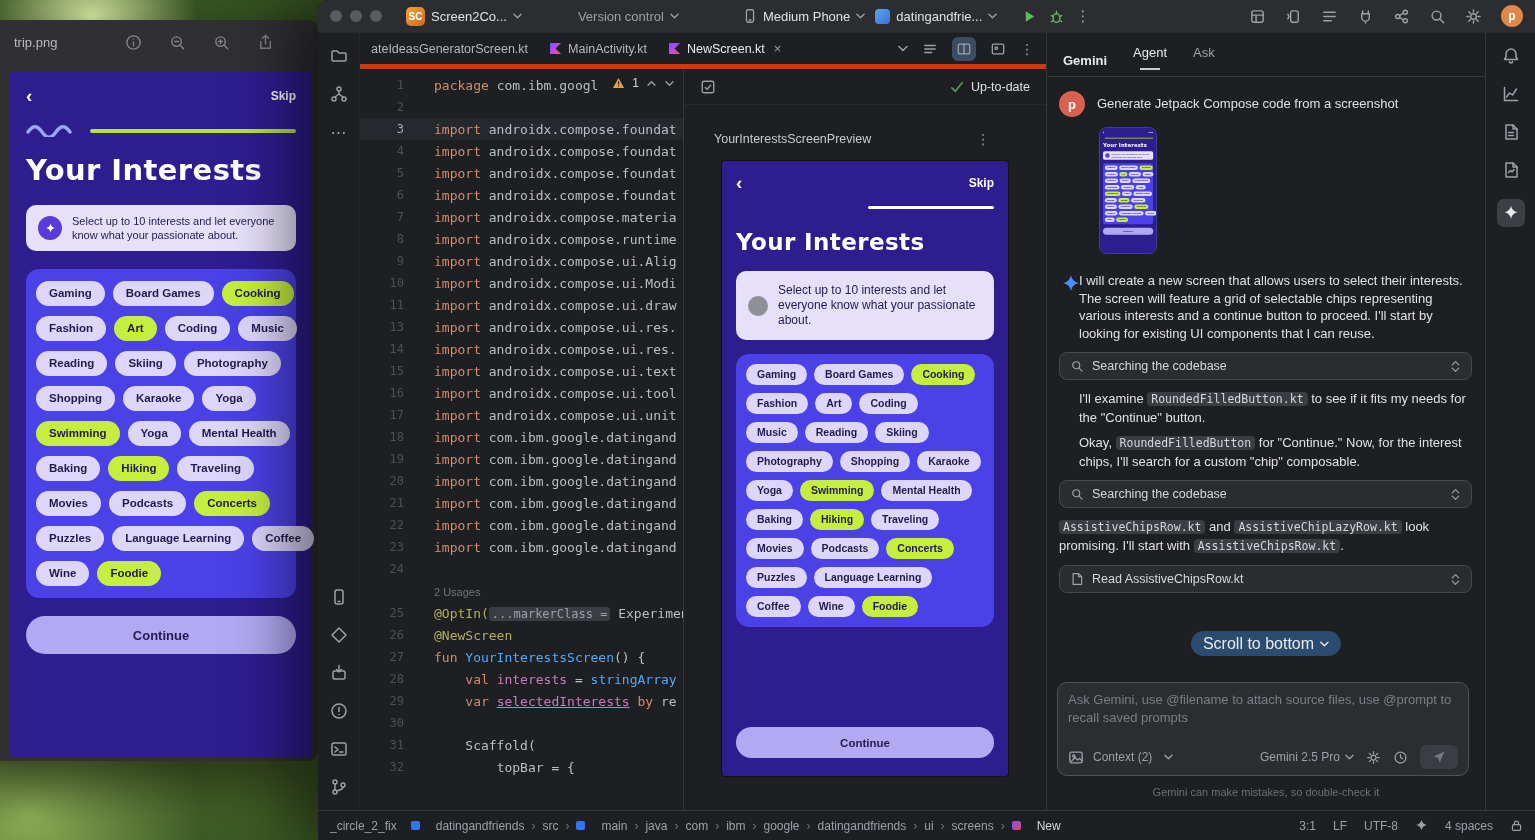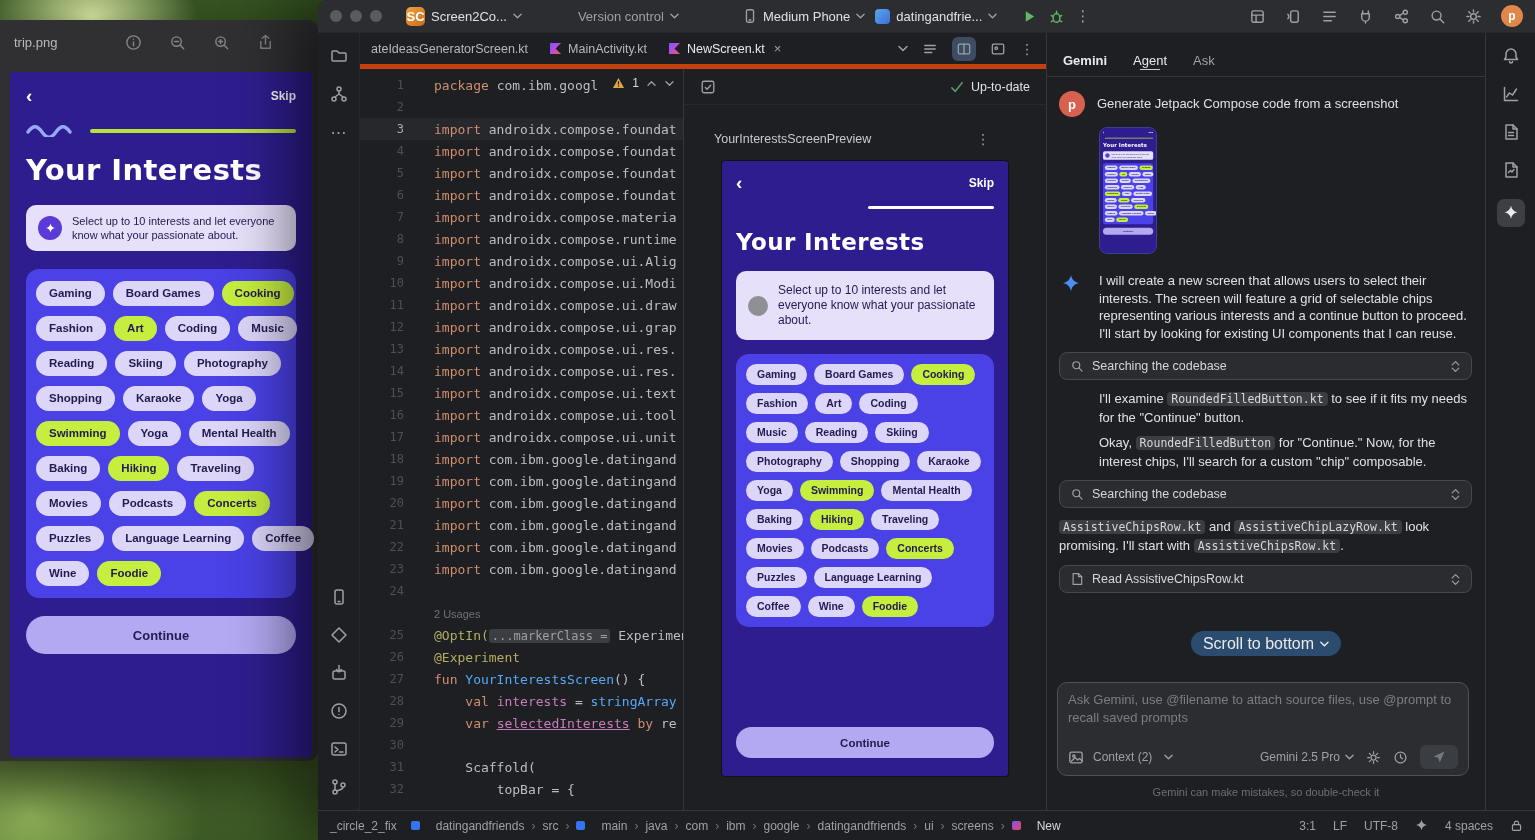--- a/index.html
+++ b/index.html
@@ -57,21 +57,21 @@
   
   .ide{position:absolute;left:318px;top:0;width:1217px;height:840px;display:flex;flex-direction:column;background:#1e1f22;border-top-left-radius:10px;box-shadow:-28px 0 60px rgba(0,0,0,.5)}
   .icon{stroke:#9da0a8;fill:none;stroke-width:1.5;stroke-linecap:round;stroke-linejoin:round}
   .glyph{color:#9da0a8}
 
   .titlebar{height:33px;flex:none;display:flex;align-items:center;background:#2b2d30;border-top-left-radius:10px;padding:0 12px;gap:10px;border-bottom:1px solid #26282b}
   .lights{display:flex;gap:8px;margin-right:14px}
   .lights span{width:12px;height:12px;border-radius:50%;background:#595b60}
   .tb-item{display:flex;align-items:center;gap:6px;color:#dfe1e5;font-size:13px}
   .tb-label.dim{color:#9da0a8}
-  .sc-badge{width:19px;height:19px;border-radius:5px;background:linear-gradient(135deg,#eba43e,#cf6a1e);color:#fff;font-size:13px;font-weight:700;display:flex;align-items:center;justify-content:center}
+  .sc-badge{width:19px;height:19px;border-radius:5px;background:linear-gradient(135deg,#eba43e,#cf6a1e);color:#fff;font-size:10px;font-weight:700;display:flex;align-items:center;justify-content:center}
   .rc-icon{width:15px;height:15px;border-radius:4px;background:linear-gradient(135deg,#59a7e8,#3e6fe0)}
   .sp1{width:44px}.sp2{width:36px}
   .tb-run{margin-left:14px}
   .kebab{font-size:15px;letter-spacing:1px}
   .tb-right{margin-left:auto;display:flex;align-items:center;gap:19px}
   .tb-avatar{width:22px;height:22px;border-radius:50%;background:#e2874a;color:#fff;font-size:12px;font-weight:700;display:flex;align-items:center;justify-content:center}
 
   .main{flex:1;display:flex;min-height:0}
   .stripe{display:flex;flex-direction:column;align-items:center;padding-top:14px;gap:20px;flex:none}
   .stripe-left{width:42px;border-right:1px solid #26282b}
@@ -107,32 +107,32 @@
   .uptodate{margin-left:auto;display:flex;align-items:center;gap:7px;color:#dfe1e5;font-size:12.5px}
   .pv-label{display:flex;align-items:center;margin-top:26px;padding:0 56px 0 30px;color:#c8cad0;font-size:12.5px}
   .pv-label .glyph{margin-left:auto}
   .pv-canvas{flex:1;display:flex;justify-content:center;margin-top:14px}
   .mk-mid{box-shadow:0 0 0 1px rgba(0,0,0,.4)}
 
   
   .gemini{width:439px;flex:none;display:flex;flex-direction:column;border-left:1px solid #35373c;position:relative}
   .g-header{height:44px;flex:none;display:flex;align-items:flex-end;gap:26px;padding:0 16px 8px;border-bottom:1px solid #35373c}
   .g-title{color:#e8eaed;font-weight:700;font-size:13px}
-  .g-tab{color:#9da0a8;font-size:13px;padding-bottom:0}
+  .g-tab{color:#9da0a8;font-size:13px;padding-bottom:8px}
   .g-tab.active{color:#e8eaed;box-shadow:0 9px 0 -7px #c9cbd0}
   .g-chat{flex:1;overflow:hidden;padding:14px 13px 0 12px}
   .g-user{display:flex;gap:12px;align-items:flex-start}
   .g-avatar{width:26px;height:26px;flex:none;border-radius:50%;background:#d8604f;color:#fff;font-size:13px;font-weight:700;display:flex;align-items:center;justify-content:center}
   .g-usertext{color:#dfe1e5;font-size:13px;padding-top:5px}
   .thumb{width:58px;height:127px;border-radius:8px;overflow:hidden;margin:10px 0 18px 40px;border:1px solid #3c3f95;background:var(--mk-bg)}
   .thumb .mockup{transform:scale(.186);transform-origin:0 0}
   .g-ai{position:relative;padding-left:0}
   .g-spark{position:absolute;left:2px;top:2px}
   .gpara{color:#dfe1e5;font-size:13px;line-height:17.5px;margin:8px 0}
-  .gpara.ind{margin-left:40px}
+  .gpara.ind{margin-left:20px}
   .gcode{font-family:"DejaVu Sans Mono",monospace;font-size:11.5px;background:#3a3d42;border-radius:4px;padding:0 4px;color:#d5d7dc}
   .toolbox{height:28px;border:1px solid #45484e;background:#2a2c30;border-radius:8px;display:flex;align-items:center;gap:8px;padding:0 10px;margin:10px 0;color:#d5d7dc;font-size:12.5px}
   .toolbox .expander{margin-left:auto}
   .g-pill{position:absolute;left:50%;transform:translateX(-50%);bottom:154px;z-index:5;background:#2b4c6f;color:#e8eaed;font-size:16px;border-radius:13px;height:25px;display:flex;align-items:center;gap:6px;padding:0 12px;border:none}
   .g-inputbox{flex:none;margin:0 16px 6px 10px;border:1px solid #4e5157;background:#2b2d30;border-radius:10px;padding:8px 10px 6px;display:flex;flex-direction:column}
   .g-input{background:transparent;border:none;outline:none;resize:none;height:50px;color:#dfe1e5;font-size:13px;line-height:17.5px;font-family:"Liberation Sans",sans-serif}
   .g-input::placeholder{color:#7a7e85}
   .g-inputrow{display:flex;align-items:center;gap:9px;padding-top:4px;color:#9da0a8;font-size:12px}
   .g-right{margin-left:auto;display:flex;align-items:center;gap:12px}
   .g-send{width:38px;height:24px;border-radius:6px;background:#3a3d41;display:flex;align-items:center;justify-content:center}
@@ -419,36 +419,35 @@
               <div class="cl"><span class="ln">2</span><span class="ct"></span></div>
               <div class="cl cur"><span class="ln">3</span><span class="ct"><span class="tk-kw">import </span><span class="tk-id">androidx.compose.foundat</span></span></div>
               <div class="cl"><span class="ln">4</span><span class="ct"><span class="tk-kw">import </span><span class="tk-id">androidx.compose.foundat</span></span></div>
               <div class="cl"><span class="ln">5</span><span class="ct"><span class="tk-kw">import </span><span class="tk-id">androidx.compose.foundat</span></span></div>
               <div class="cl"><span class="ln">6</span><span class="ct"><span class="tk-kw">import </span><span class="tk-id">androidx.compose.foundat</span></span></div>
               <div class="cl"><span class="ln">7</span><span class="ct"><span class="tk-kw">import </span><span class="tk-id">androidx.compose.materia</span></span></div>
               <div class="cl"><span class="ln">8</span><span class="ct"><span class="tk-kw">import </span><span class="tk-id">androidx.compose.runtime</span></span></div>
               <div class="cl"><span class="ln">9</span><span class="ct"><span class="tk-kw">import </span><span class="tk-id">androidx.compose.ui.Alig</span></span></div>
               <div class="cl"><span class="ln">10</span><span class="ct"><span class="tk-kw">import </span><span class="tk-id">androidx.compose.ui.Modi</span></span></div>
               <div class="cl"><span class="ln">11</span><span class="ct"><span class="tk-kw">import </span><span class="tk-id">androidx.compose.ui.draw</span></span></div>
-              <div class="cl"><span class="ln">12</span><span class="ct"><span class="tk-kw">import </span><span class="tk-id">androidx.compose.ui.grap</span></span></div>
               <div class="cl"><span class="ln">13</span><span class="ct"><span class="tk-kw">import </span><span class="tk-id">androidx.compose.ui.res.</span></span></div>
               <div class="cl"><span class="ln">14</span><span class="ct"><span class="tk-kw">import </span><span class="tk-id">androidx.compose.ui.res.</span></span></div>
               <div class="cl"><span class="ln">15</span><span class="ct"><span class="tk-kw">import </span><span class="tk-id">androidx.compose.ui.text</span></span></div>
               <div class="cl"><span class="ln">16</span><span class="ct"><span class="tk-kw">import </span><span class="tk-id">androidx.compose.ui.tool</span></span></div>
               <div class="cl"><span class="ln">17</span><span class="ct"><span class="tk-kw">import </span><span class="tk-id">androidx.compose.ui.unit</span></span></div>
               <div class="cl"><span class="ln">18</span><span class="ct"><span class="tk-kw">import </span><span class="tk-id">com.ibm.google.datingand</span></span></div>
               <div class="cl"><span class="ln">19</span><span class="ct"><span class="tk-kw">import </span><span class="tk-id">com.ibm.google.datingand</span></span></div>
               <div class="cl"><span class="ln">20</span><span class="ct"><span class="tk-kw">import </span><span class="tk-id">com.ibm.google.datingand</span></span></div>
               <div class="cl"><span class="ln">21</span><span class="ct"><span class="tk-kw">import </span><span class="tk-id">com.ibm.google.datingand</span></span></div>
               <div class="cl"><span class="ln">22</span><span class="ct"><span class="tk-kw">import </span><span class="tk-id">com.ibm.google.datingand</span></span></div>
               <div class="cl"><span class="ln">23</span><span class="ct"><span class="tk-kw">import </span><span class="tk-id">com.ibm.google.datingand</span></span></div>
               <div class="cl"><span class="ln">24</span><span class="ct"></span></div>
               <div class="cl"><span class="ln"></span><span class="ct"><span class="tk-hint">2 Usages</span></span></div>
               <div class="cl"><span class="ln">25</span><span class="ct"><span class="tk-ann">@OptIn(</span><span class="tk-fold">...markerClass =</span><span class="tk-id"> Experiment</span></span></div>
-              <div class="cl"><span class="ln">26</span><span class="ct"><span class="tk-ann">@Experiment</span></span></div>
+              <div class="cl"><span class="ln">26</span><span class="ct"><span class="tk-ann">@NewScreen</span></span></div>
               <div class="cl"><span class="ln">27</span><span class="ct"><span class="tk-kw">fun </span><span class="tk-fn">YourInterestsScreen</span><span class="tk-id">() {</span></span></div>
               <div class="cl"><span class="ln">28</span><span class="ct"><span class="tk-id">    </span><span class="tk-kw">val </span><span class="tk-vr">interests</span><span class="tk-id"> = </span><span class="tk-fn">stringArray</span></span></div>
               <div class="cl"><span class="ln">29</span><span class="ct"><span class="tk-id">    </span><span class="tk-kw">var </span><span class="tk-vru">selectedInterests</span><span class="tk-kw"> by </span><span class="tk-id">re</span></span></div>
               <div class="cl"><span class="ln">30</span><span class="ct"></span></div>
               <div class="cl"><span class="ln">31</span><span class="ct"><span class="tk-id">    </span><span class="tk-id">Scaffold(</span></span></div>
               <div class="cl"><span class="ln">32</span><span class="ct"><span class="tk-id">        </span><span class="tk-id">topBar = {</span></span></div>
             </div>
           <div class="inspect">
             <svg width="13" height="12" viewBox="0 0 14 13">
                 <path d="M7 1l6 11H1z" fill="#e2a53f"></path>

